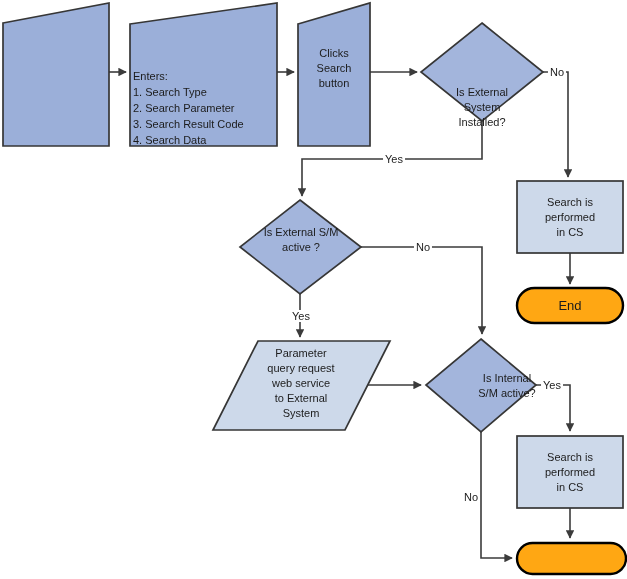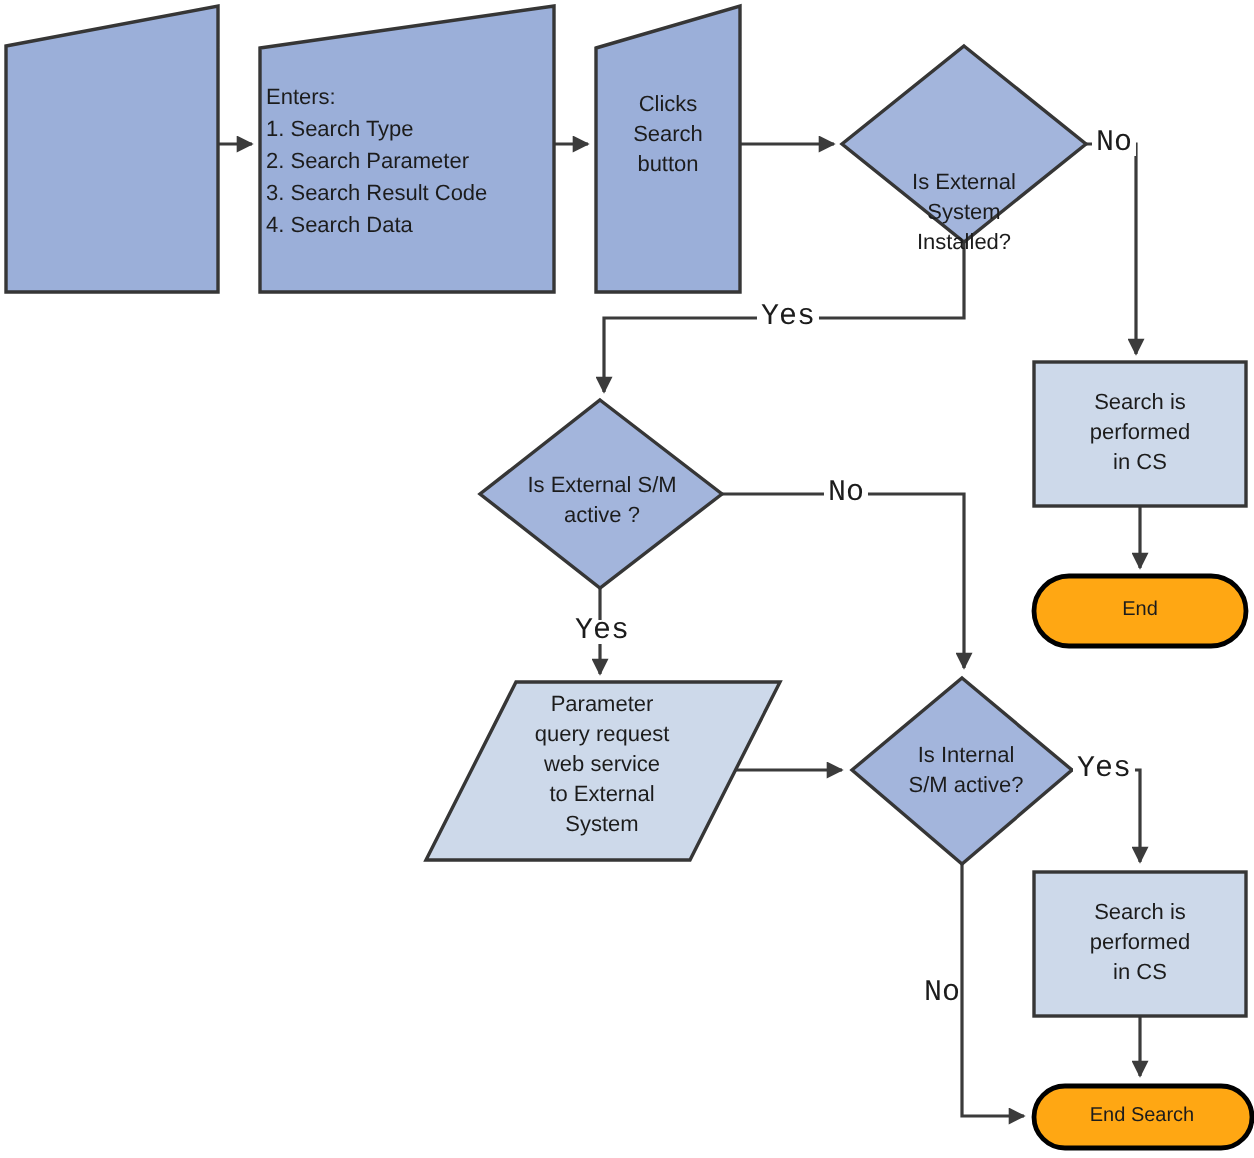--- a/index.html
+++ b/index.html
@@ -22,35 +22,35 @@
     font-size: 11px;
     line-height: 15px;
     color: #1c1c1c;
     white-space: pre-line;
     pointer-events: none;
   }
   .label--list {
     transform: none;
     text-align: left;
     line-height: 16px;
+    margin-top: 27px;
   }
   .edge-label {
     position: absolute;
     transform: translate(-50%, -50%);
-    font-size: 15px;
+    font-size: 11px;
     line-height: 12px;
     color: #1c1c1c;
     background: #ffffff;
     padding: 0 2px;
     white-space: nowrap;
     pointer-events: none;
-    font-family: Liberation Mono, monospace;
   }
   .edge-label--nobg { background: transparent; }
-  .label--end { font-size: 10px; }
+  .label--end { font-size: 13px; }
 </style>
 </head>
 <body>
 
 <div class="canvas">
 
   <svg width="627" height="579" viewBox="0 0 627 579">
     <defs>
       <marker id="arrow" viewBox="0 0 10 10" refX="9" refY="5" markerWidth="9.5" markerHeight="8.5" orient="auto" markerUnits="userSpaceOnUse">
         <path d="M0,0 L10,5 L0,10 z" fill="#3b3b3b"></path>
@@ -87,35 +87,34 @@
 1. Search Type
 2. Search Parameter
 3. Search Result Code
 4. Search Data</div>
   <div class="label" style="left:334px; top:68px;">Clicks
 Search
 button</div>
   <div class="label" style="left:482px; top:72px;margin-top:35px;">Is External
 System
 Installed?</div>
-  <div class="label" style="left:301px; top:251px;">Is External S/M
+  <div class="label" style="left:301px; top:240px;">Is External S/M
 active ?</div>
-  <div class="label" style="left:483px; top:386px;">Is Internal
+  <div class="label" style="left:507px; top:386px;">Is Internal
 S/M active?</div>
   <div class="label" style="left:570px; top:217px;">Search is
 performed in CS</div>
   <div class="label" style="left:570px; top:472px;">Search is
 performed in CS</div>
   <div class="label" style="left:301px; top:383px;">Parameter
 query request
 web service
 to External
 System</div>
   <div class="label label--end" style="left:570px; top:305px;">End</div>
-  <div class="label label--end" style="left:571px; top:558px;">End Search</div>
 
   <div class="edge-label" style="left:557px; top:72px;">No</div>
   <div class="edge-label" style="left:394px; top:159px;">Yes</div>
   <div class="edge-label" style="left:423px; top:247px;">No</div>
   <div class="edge-label" style="left:301px; top:316px;">Yes</div>
   <div class="edge-label" style="left:552px; top:385px;">Yes</div>
   <div class="edge-label edge-label--nobg" style="left:471px; top:497px;">No</div>
 
 </div>
 

